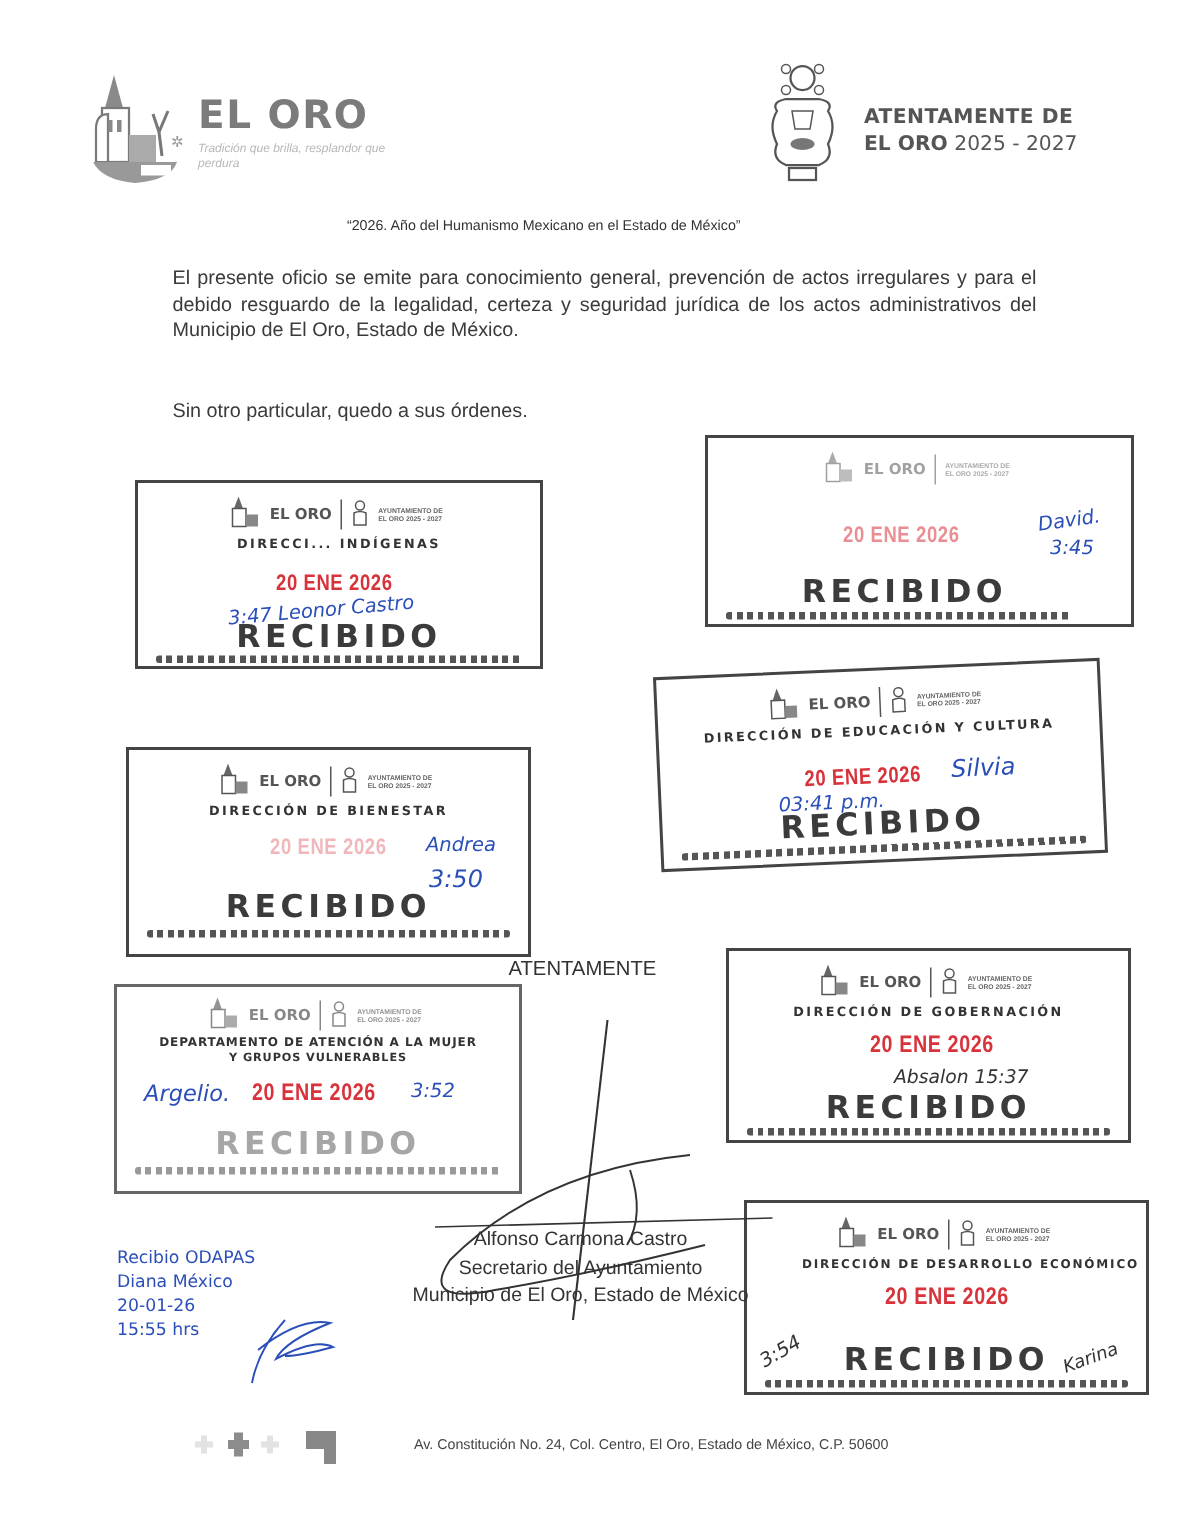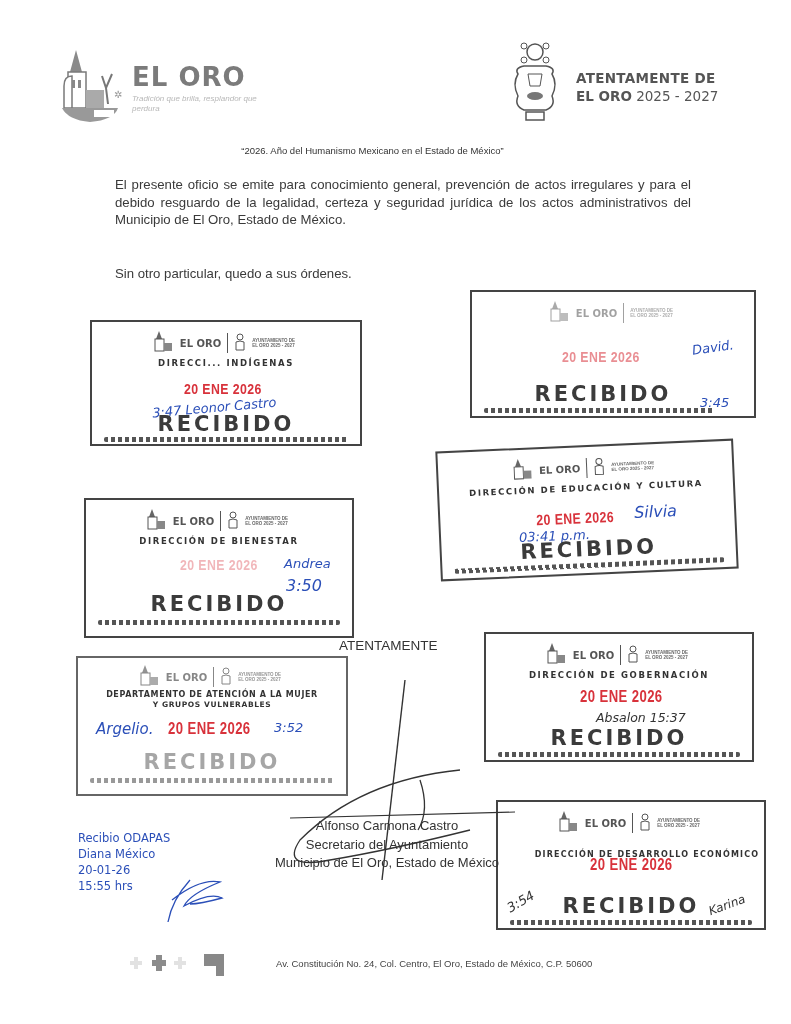--- a/index.html
+++ b/index.html
@@ -11,21 +11,21 @@
   .logo-left .church { position:absolute; left:0; top:0; width:68px; height:78px; }
   .logo-left .brand { position:absolute; left:70px; top:16px; font-family:"DejaVu Sans", sans-serif; font-weight:bold; font-size:26px; letter-spacing:1px; color:#7b7b7b; }
   .logo-left .tagline { position:absolute; left:70px; top:48px; font-size:8px; color:#b8b8b8; line-height:10px; font-style:italic; }
 
   .logo-right { left:510px; top:40px; width:240px; height:84px; }
   .logo-right .emblem { position:absolute; left:0; top:0; width:50px; height:84px; }
   .logo-right .title1 { position:absolute; left:66px; top:30px; font-family:"DejaVu Sans", sans-serif; font-weight:bold; font-size:13.5px; color:#555; letter-spacing:0.3px; }
   .logo-right .title2 { position:absolute; left:66px; top:48px; font-family:"DejaVu Sans", sans-serif; font-size:13.5px; color:#555; }
   .logo-right .title2 b { font-weight:bold; }
 
-  .motto { left:13px; width:703px; top:145px; text-align:center; font-size:9.5px; color:#333; }
+  .motto { left:3px; width:703px; top:145px; text-align:center; font-size:9.5px; color:#333; }
   .motto span { margin-left:16px; }
 
   .body-para { left:115px; top:176px; width:576px; font-size:13.2px; line-height:17.5px; color:#3a3a3a; text-align:justify; }
   .closing { left:115px; top:266px; font-size:13.2px; color:#3a3a3a;text-align:right; }
 
   
   .stamp { position:absolute; background:#fff; border:2px solid #444; box-sizing:border-box; }
   .stamp .hdr { position:absolute; top:6px; left:0; right:0; height:30px; display:flex; justify-content:center; align-items:center; gap:6px; }
   .stamp .mini-church { width:20px; height:24px; }
   .stamp .mini-brand { font-family:"DejaVu Sans", sans-serif; font-weight:bold; font-size:10px; color:#555; }
@@ -116,21 +116,21 @@
         <polygon points="5,0 2,8 8,8" fill="#666"></polygon>
         <rect x="1" y="8" width="9" height="12" fill="none" stroke="#555"></rect>
         <rect x="10" y="12" width="8" height="8" fill="#888"></rect>
       </svg>
     <span class="mini-brand">EL ORO</span>
     <span class="mini-sep"></span>
     <span class="mini-ayto">AYUNTAMIENTO DE EL ORO 2025 - 2027</span>
   </div>
   <div class="date" style="left:90px; top:56px; opacity:0.55;">20 ENE 2026</div>
   <div class="hand" style="left:220px; top:48px; transform:rotate(-8deg);">David.</div>
-  <div class="hand" style="left:228px; top:66px;margin-top:37px;">3:45</div>
+  <div class="hand" style="left:228px; top:66px;">3:45</div>
   <div class="recibido" style="top:90px; left:-20px;">RECIBIDO</div>
   <div class="dots" style="top:116px; right:40px;"></div>
 </div>
 
 <div class="stamp" style="left:438px; top:445px; width:298px; height:130px; transform:rotate(-2.5deg);">
   <div class="hdr">
     <svg class="mini-church" viewBox="0 0 20 24">
         <polygon points="5,0 2,8 8,8" fill="#666"></polygon>
         <rect x="1" y="8" width="9" height="12" fill="none" stroke="#555"></rect>
         <rect x="10" y="12" width="8" height="8" fill="#888"></rect>
@@ -228,21 +228,21 @@
         <rect x="10" y="12" width="8" height="8" fill="#888"></rect>
       </svg>
     <span class="mini-brand">EL ORO</span>
     <span class="mini-sep"></span>
     <svg class="mini-emblem" viewBox="0 0 12 20">
         <circle cx="6" cy="4" r="3" fill="none" stroke="#555"></circle>
         <path d="M2,9 Q6,7 10,9 L10,17 L2,17 Z" fill="none" stroke="#555"></path>
       </svg>
     <span class="mini-ayto">AYUNTAMIENTO DE EL ORO 2025 - 2027</span>
   </div>
-  <div class="dept" style="top:48px; font-size:8px; letter-spacing:1.2px;margin-left:32px;">DIRECCIÓN DE DESARROLLO ECONÓMICO</div>
+  <div class="dept" style="top:36px; font-size:8px; letter-spacing:1.2px;margin-left:32px;">DIRECCIÓN DE DESARROLLO ECONÓMICO</div>
   <div class="date" style="left:92px; top:54px; font-size:16px;">20 ENE 2026</div>
   <div class="hand" style="left:8px; top:92px; color:#333; transform:rotate(-30deg);">3:54</div>
   <div class="recibido" style="top:92px;">RECIBIDO</div>
   <div class="hand" style="left:210px; top:96px; color:#333; font-size:12px; transform:rotate(-20deg);">Karina</div>
   <div class="dots" style="top:118px;"></div>
 </div>
 
 <div class="abs atentamente">ATENTAMENTE</div>
 <svg class="abs" style="left:270px; top:660px; width:270px; height:230px;" viewBox="0 0 270 230">
   <path d="M135,20 L112,220" stroke="#333" stroke-width="1.4" fill="none"></path>

